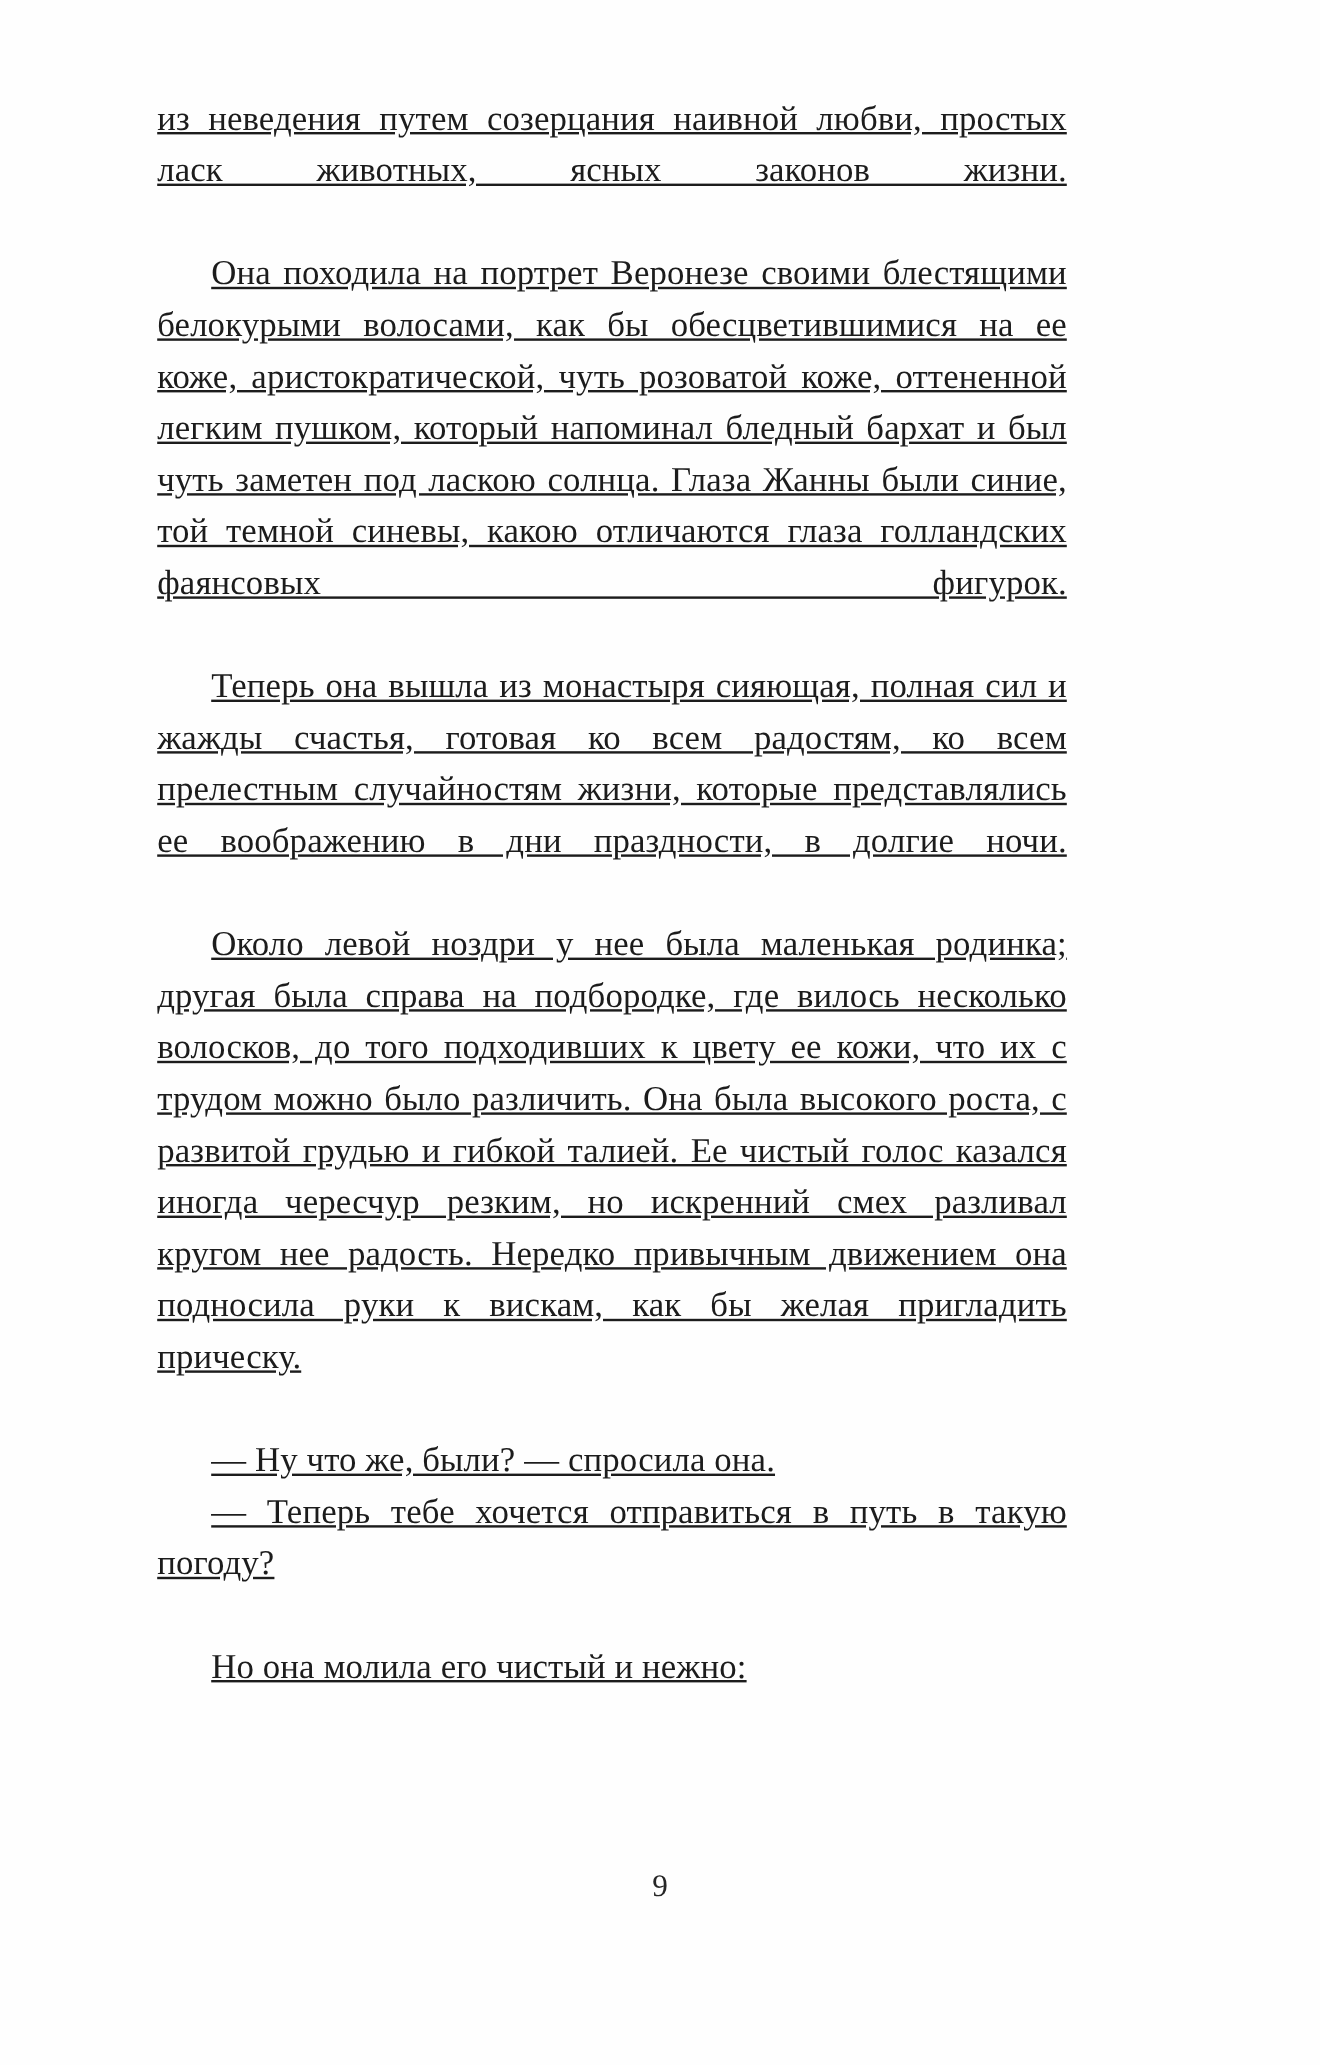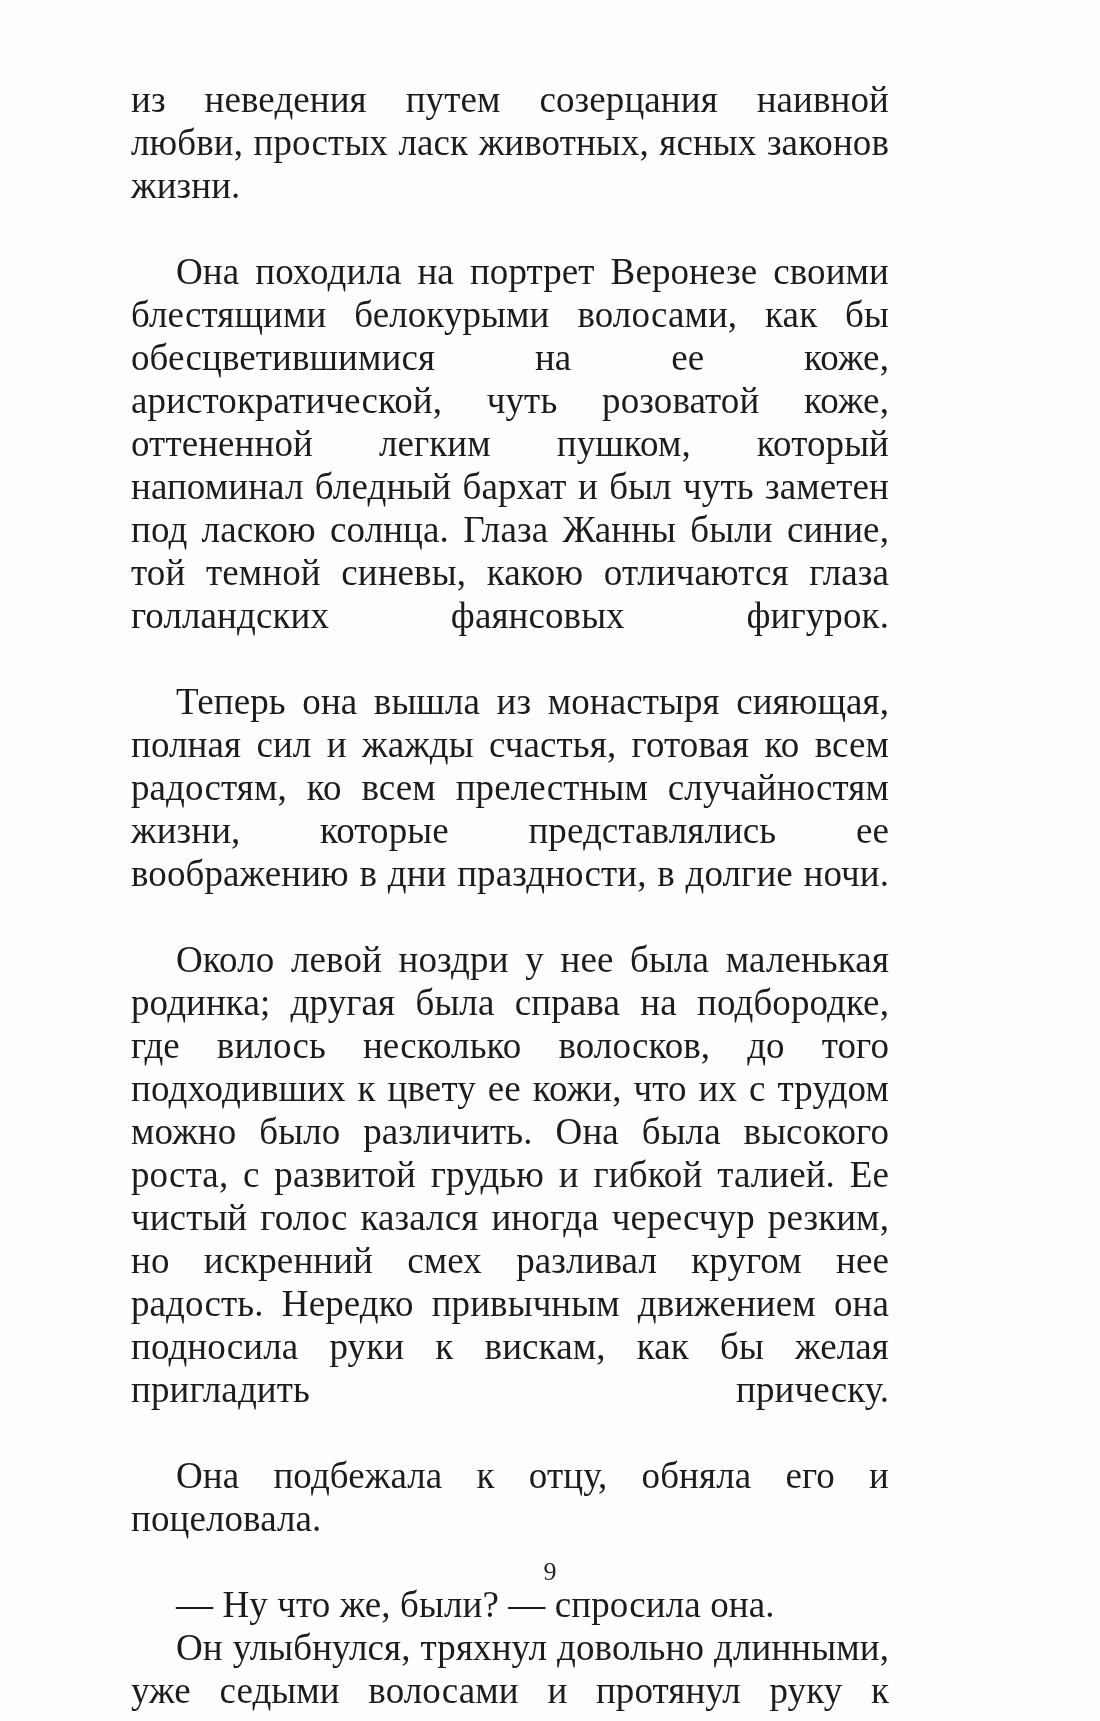--- a/index.html
+++ b/index.html
@@ -19,28 +19,29 @@
   }
   .text-block {
     position: absolute;
     left: 131px;
     top: 78px;
     width: 758px;
   }
   .para {
     margin: 0;
     padding: 0;
-    font-size: 37px;
+    font-size: 29px;
     line-height: 43px;
     text-align: justify;
     text-justify: inter-word;
     text-indent: 45px;
     color: #1c1c1c;
     -webkit-font-smoothing: antialiased;
     letter-spacing: 0.1px;
+    text-decoration: underline;
   }
   .para.cont {
     text-indent: 0;
   }
   
   .para::after {
     content: "";
     display: inline-block;
     width: 100%;
   }
@@ -62,22 +63,20 @@
 </head>
 <body>
 
 <div class="page">
 
   <div class="text-block">
     <p class="para cont">из неведения путем созерцания наивной любви, простых ласк животных, ясных законов жизни.</p>
     <p class="para">Она походила на портрет Веронезе своими блестящими белокурыми волосами, как бы обесцветившимися на ее коже, аристократической, чуть розоватой коже, оттененной легким пушком, который напоминал бледный бархат и был чуть заметен под ласкою солнца. Глаза Жанны были синие, той темной синевы, какою отличаются глаза голландских фаянсовых фигурок.</p>
     <p class="para">Теперь она вышла из монастыря сияющая, полная сил и жажды счастья, готовая ко всем радостям, ко всем прелестным случайностям жизни, которые представлялись ее воображению в дни праздности, в долгие ночи.</p>
     <p class="para">Около левой ноздри у нее была маленькая родинка; другая была справа на подбородке, где вилось несколько волосков, до того подходивших к цвету ее кожи, что их с трудом можно было различить. Она была высокого роста, с развитой грудью и гибкой талией. Ее чистый голос казался иногда чересчур резким, но искренний смех разливал кругом нее радость. Нередко привычным движением она подносила руки к вискам, как бы желая пригладить прическу.</p>
-    <p class="para">Она подбежала к отцу, обняла его и поцеловала.</p>
     <p class="para no-stretch">— Ну что же, были? — спросила она.</p>
-    <p class="para">Он улыбнулся, тряхнул довольно длинными, уже седыми волосами и протянул руку к окошку:</p>
     <p class="para">— Теперь тебе хочется отправиться в путь в такую погоду?</p>
     <p class="para no-stretch">Но она молила его чистый и нежно:</p>
   </div>
 
   <div class="folio">9</div>
 
 </div>
 
 </body></html>

